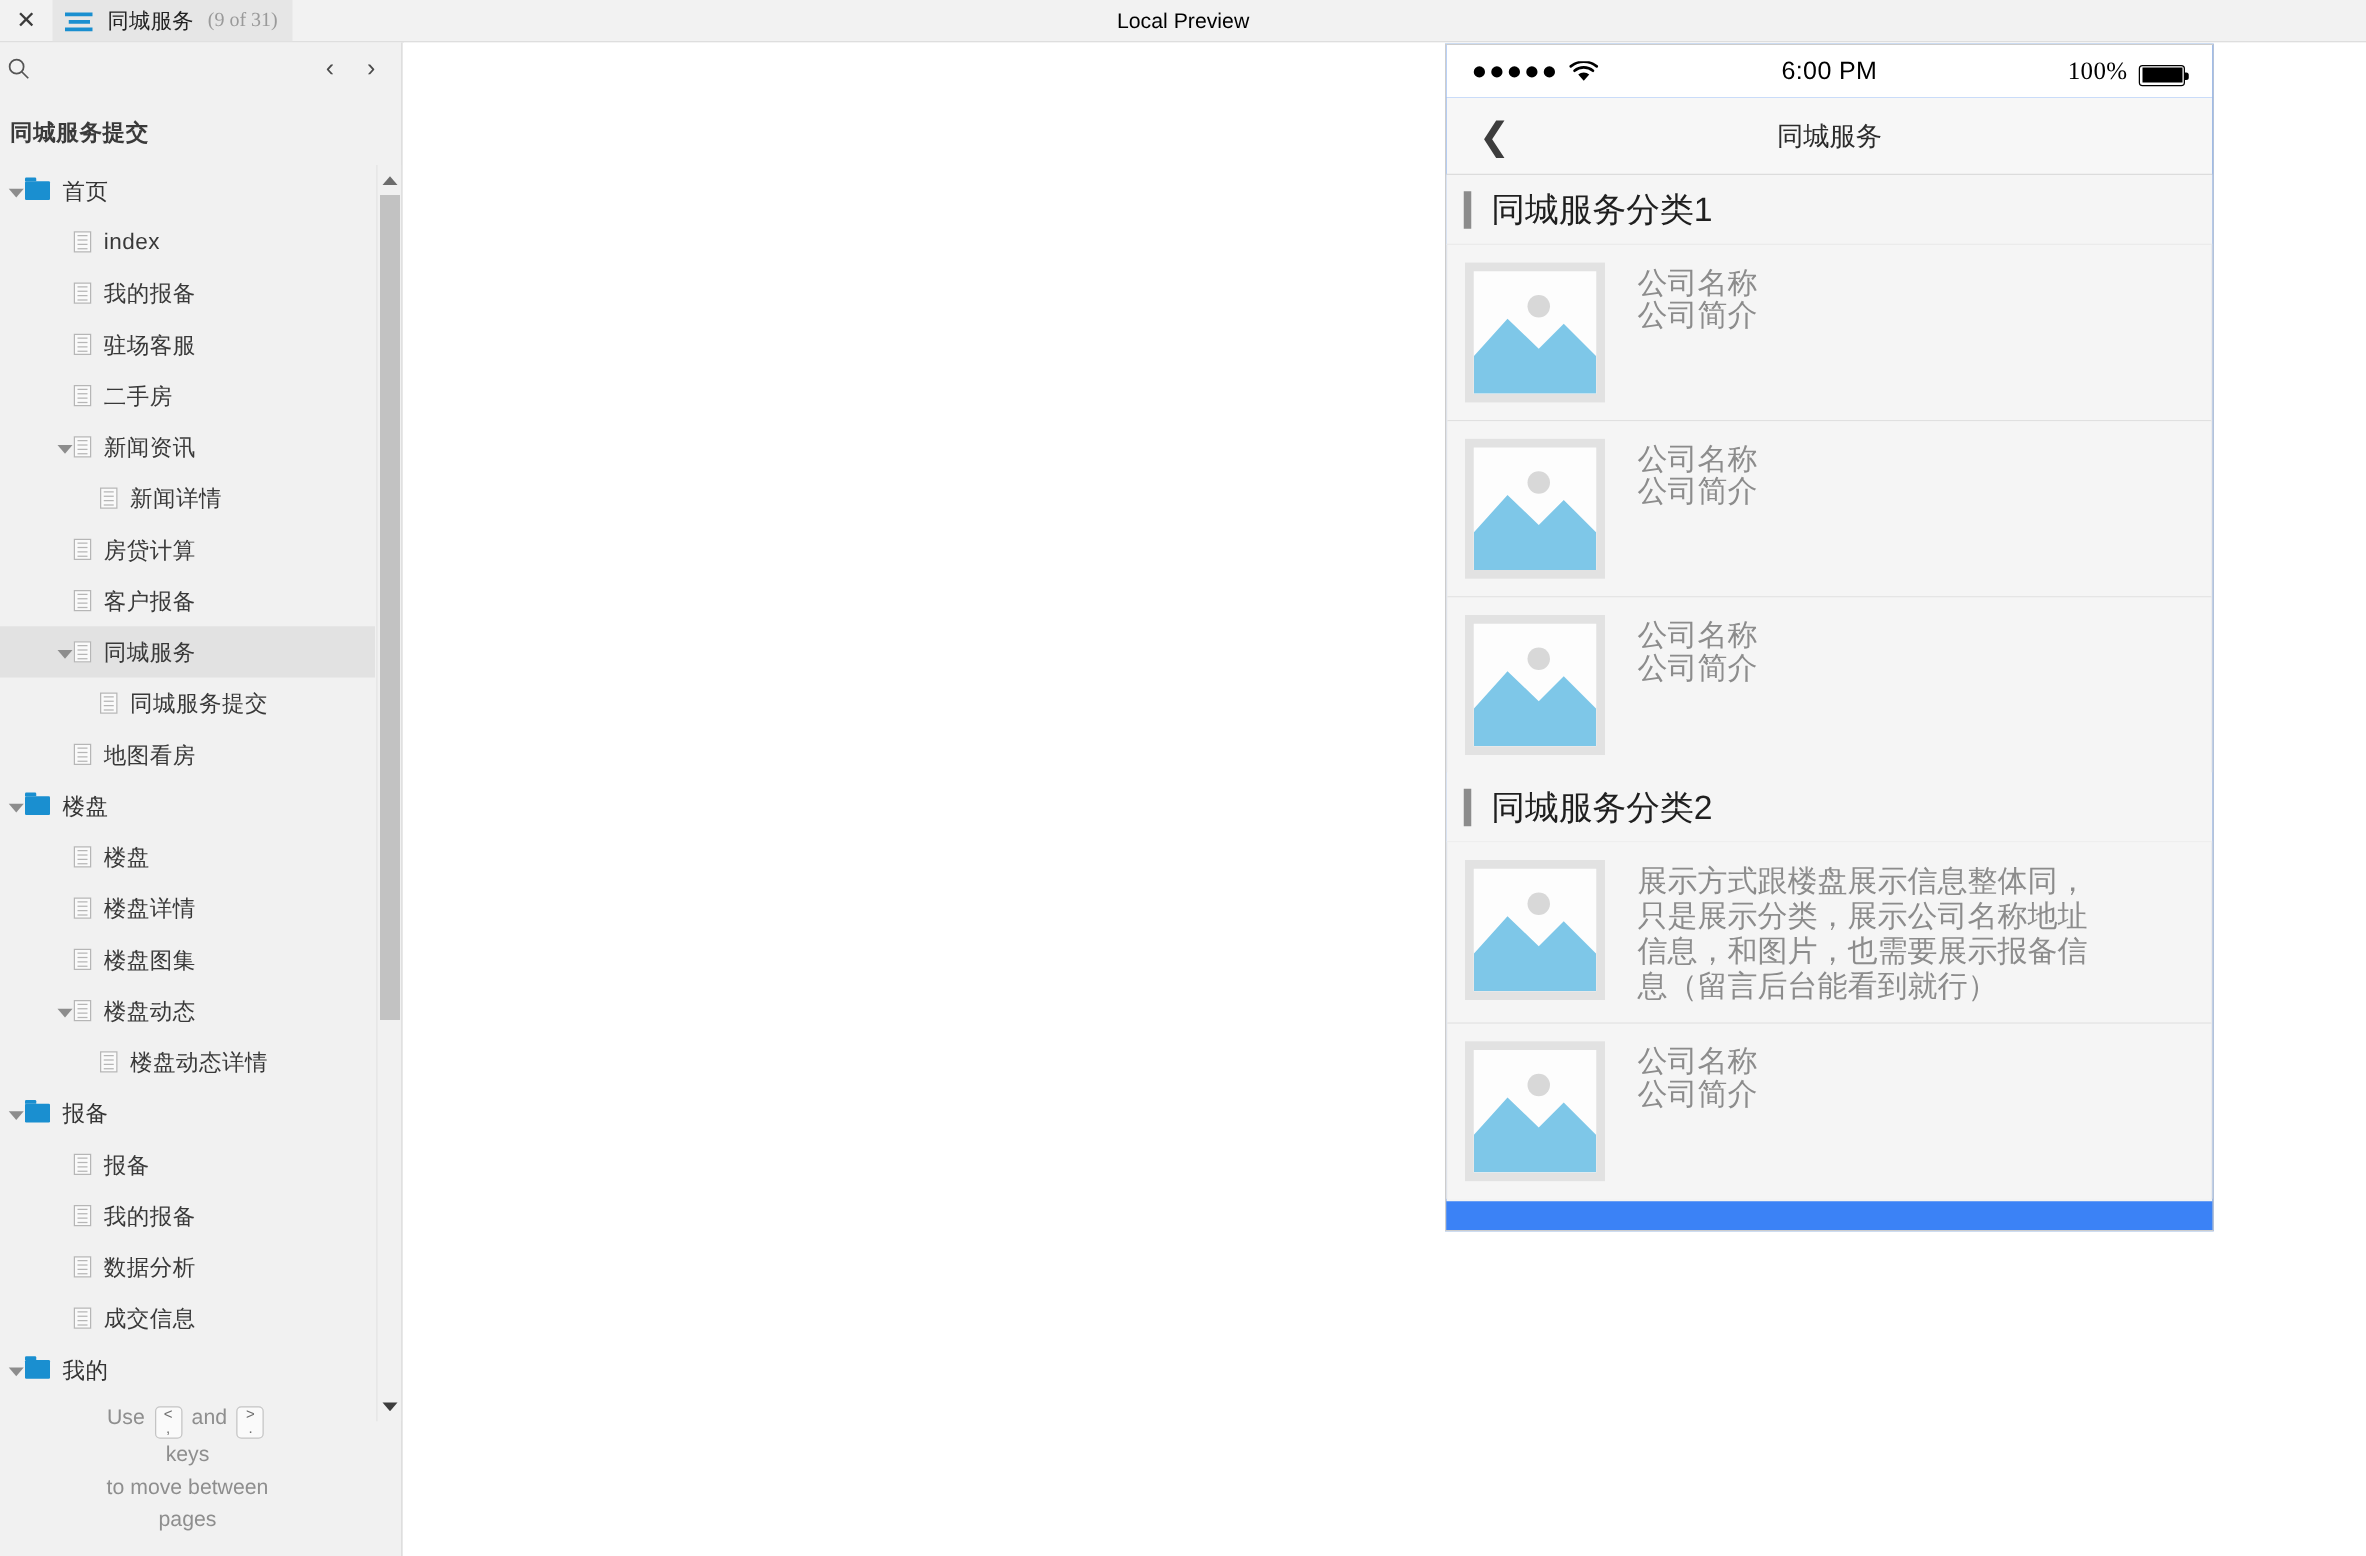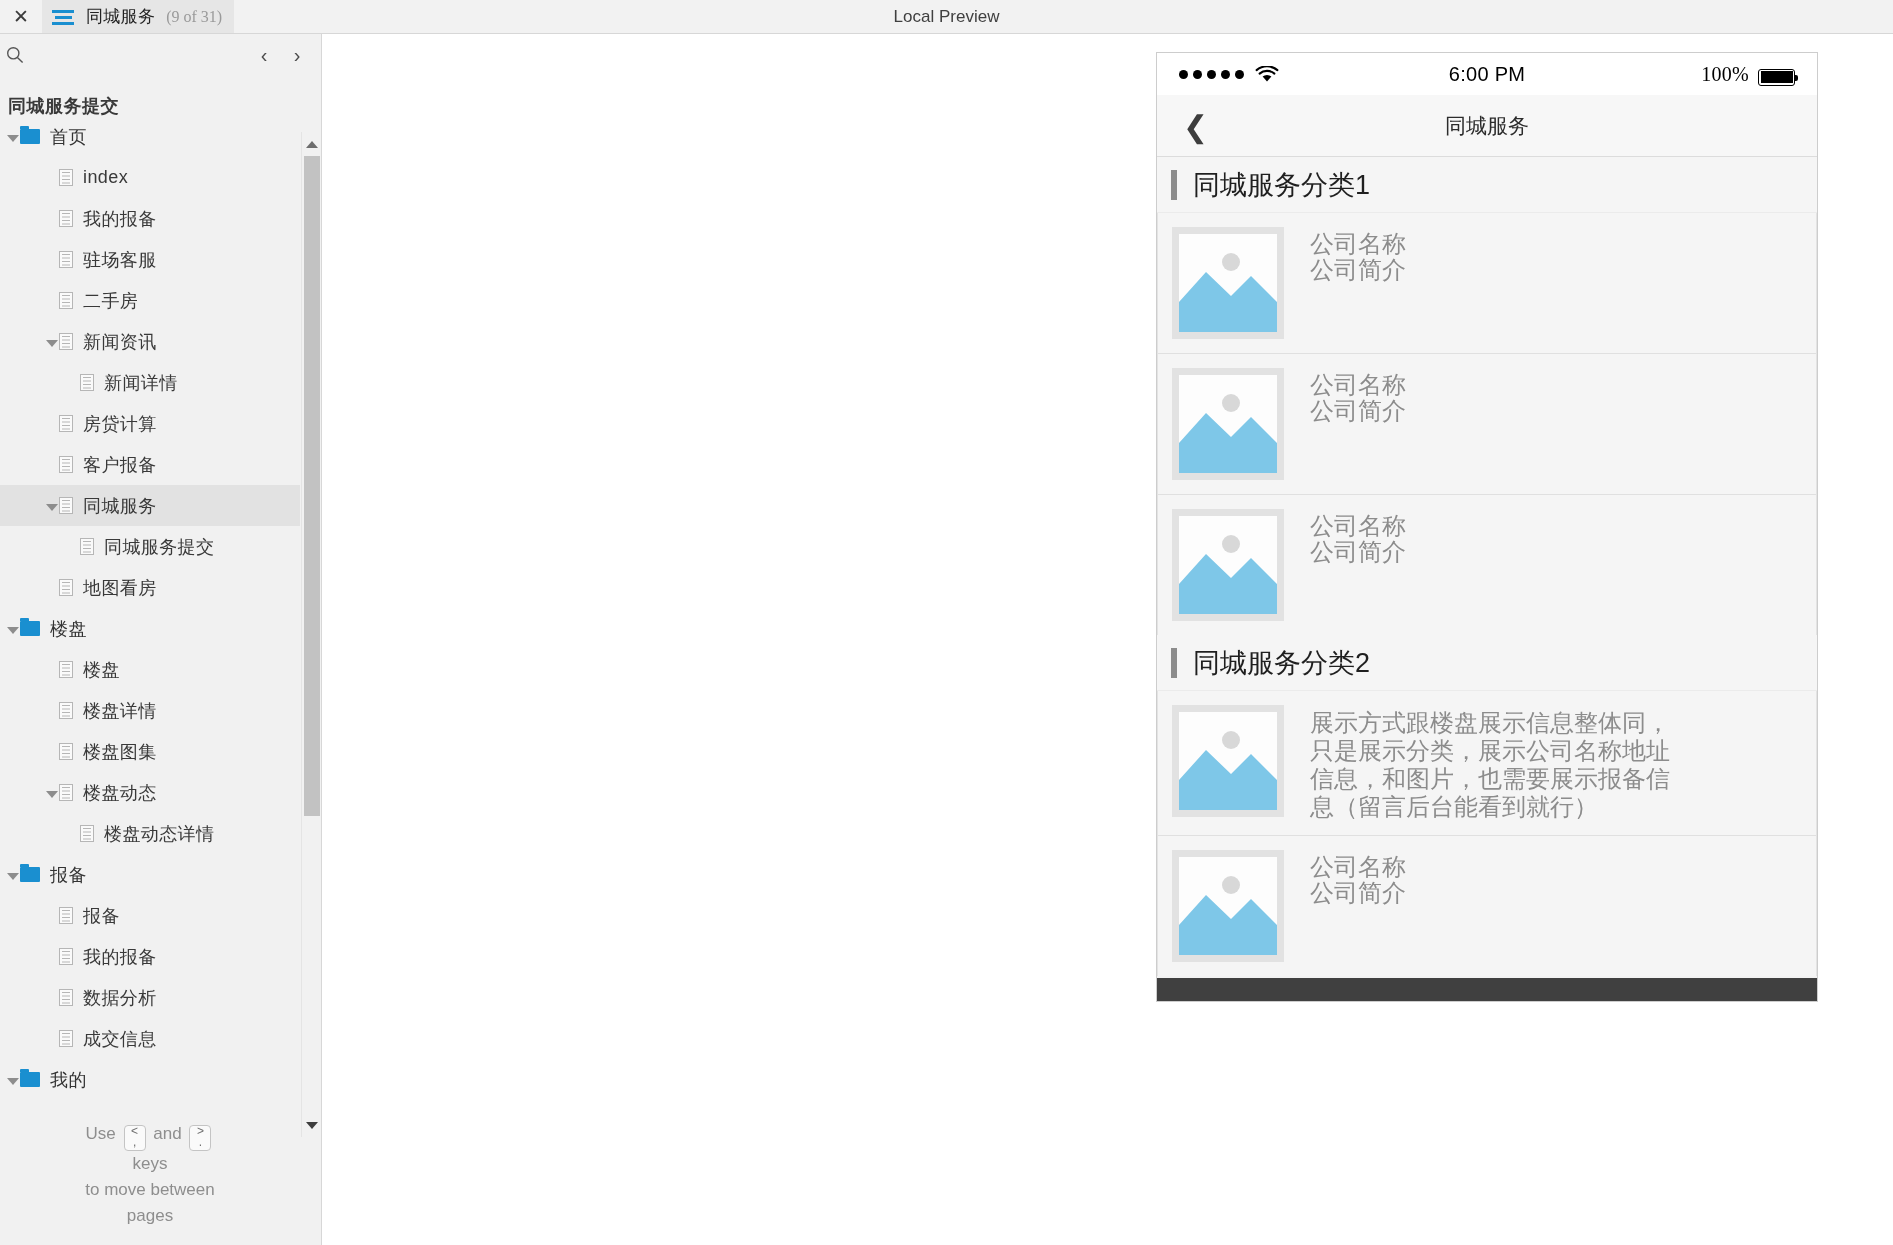--- a/index.html
+++ b/index.html
@@ -50,21 +50,21 @@
   #tab-title {
     font-size: 17px; color: #232323; letter-spacing: .3px;
   }
   #tab-count {
     font-size: 16px; color: #9a9a9a; margin-left: 11px; font-family: Liberation Serif, serif;
   }
   #preview-title {
     position: absolute; left: 0; top: 0;
     width: 1893px; height: 33px;
     display: flex; align-items: center; justify-content: center;
-    font-size: 17px; color: #404040;
+    font-size: 17px; color: #000000;
     pointer-events: none;
   }
 
   
   #sidebar {
     position: absolute; left: 0; top: 34px;
     width: 322px; height: 1211px;
     background: #f1f1f1;
     border-right: 1px solid #d7d7d7;
     overflow: hidden;
@@ -88,21 +88,21 @@
   #nav-prev { right: 43px; }
   #nav-next { right: 10px; }
 
   #project-title {
     position: absolute; left: 8px; top: 60px;
     font-size: 18px; font-weight: bold; color: #3a3a3a;
     letter-spacing: .5px;
   }
 
   #tree {
-    position: absolute; left: 0; top: 82px;
+    position: absolute; left: 0; top: 98px;
     width: 300px; height: 990px;
     overflow: hidden;
   }
   .tree-row {
     position: relative;
     height: 41px;
     display: flex; align-items: center;
     cursor: pointer;
     white-space: nowrap;
   }
@@ -204,23 +204,23 @@
   .kbd b { display: block; font-weight: normal; font-size: 12px; }
   .kbd s { display: block; text-decoration: none; font-size: 12px; }
 
   
   #canvas {
     position: absolute; left: 323px; top: 34px;
     width: 1570px; height: 1211px;
     background: #ffffff;
   }
   #phone {
-    position: absolute; left: 833px; top: 18px;
-    width: 662px; height: 950px;
-    background: #404040;
+    position: absolute; left: 833px; top: 1px;
+    width: 615px; height: 950px;
+    background: #3b82f6;
     border: 1px solid #cdcdcd;
     overflow: hidden;
   }
   #statusbar {
     position: relative;
     height: 42px;
     background: #ffffff;
     display: flex; align-items: center;
     padding: 0 22px;
     font-size: 20px; color: #000;

